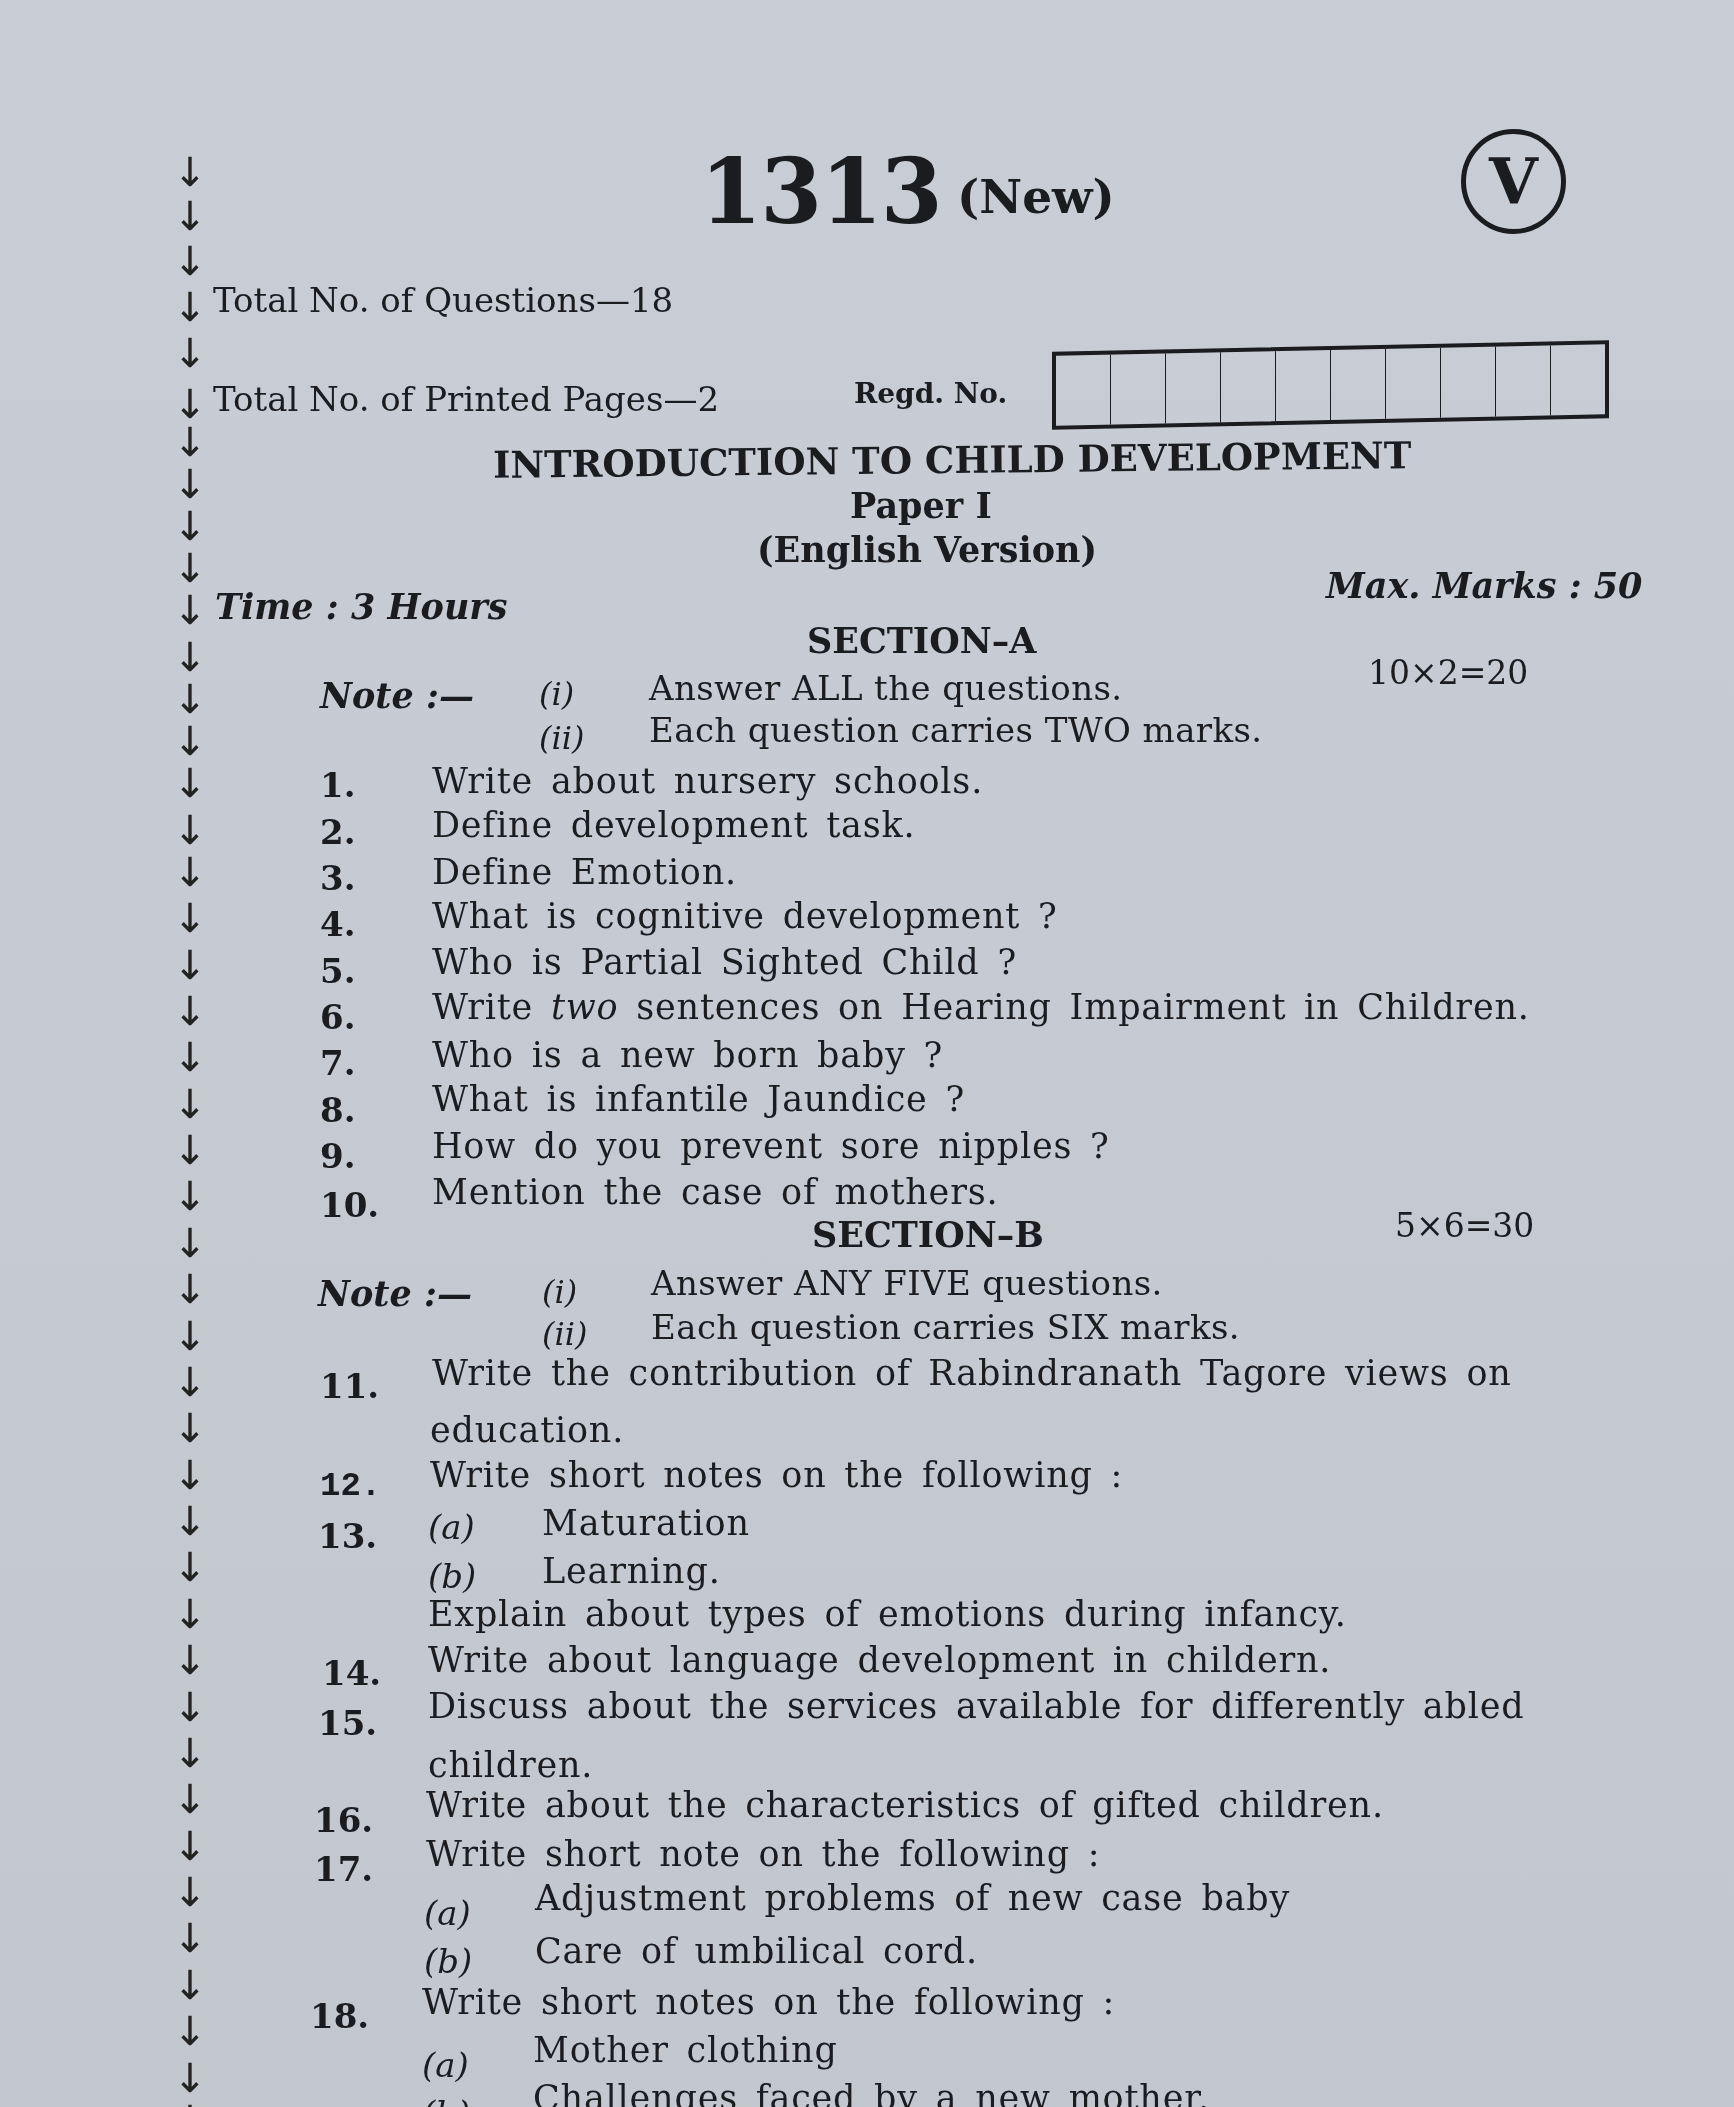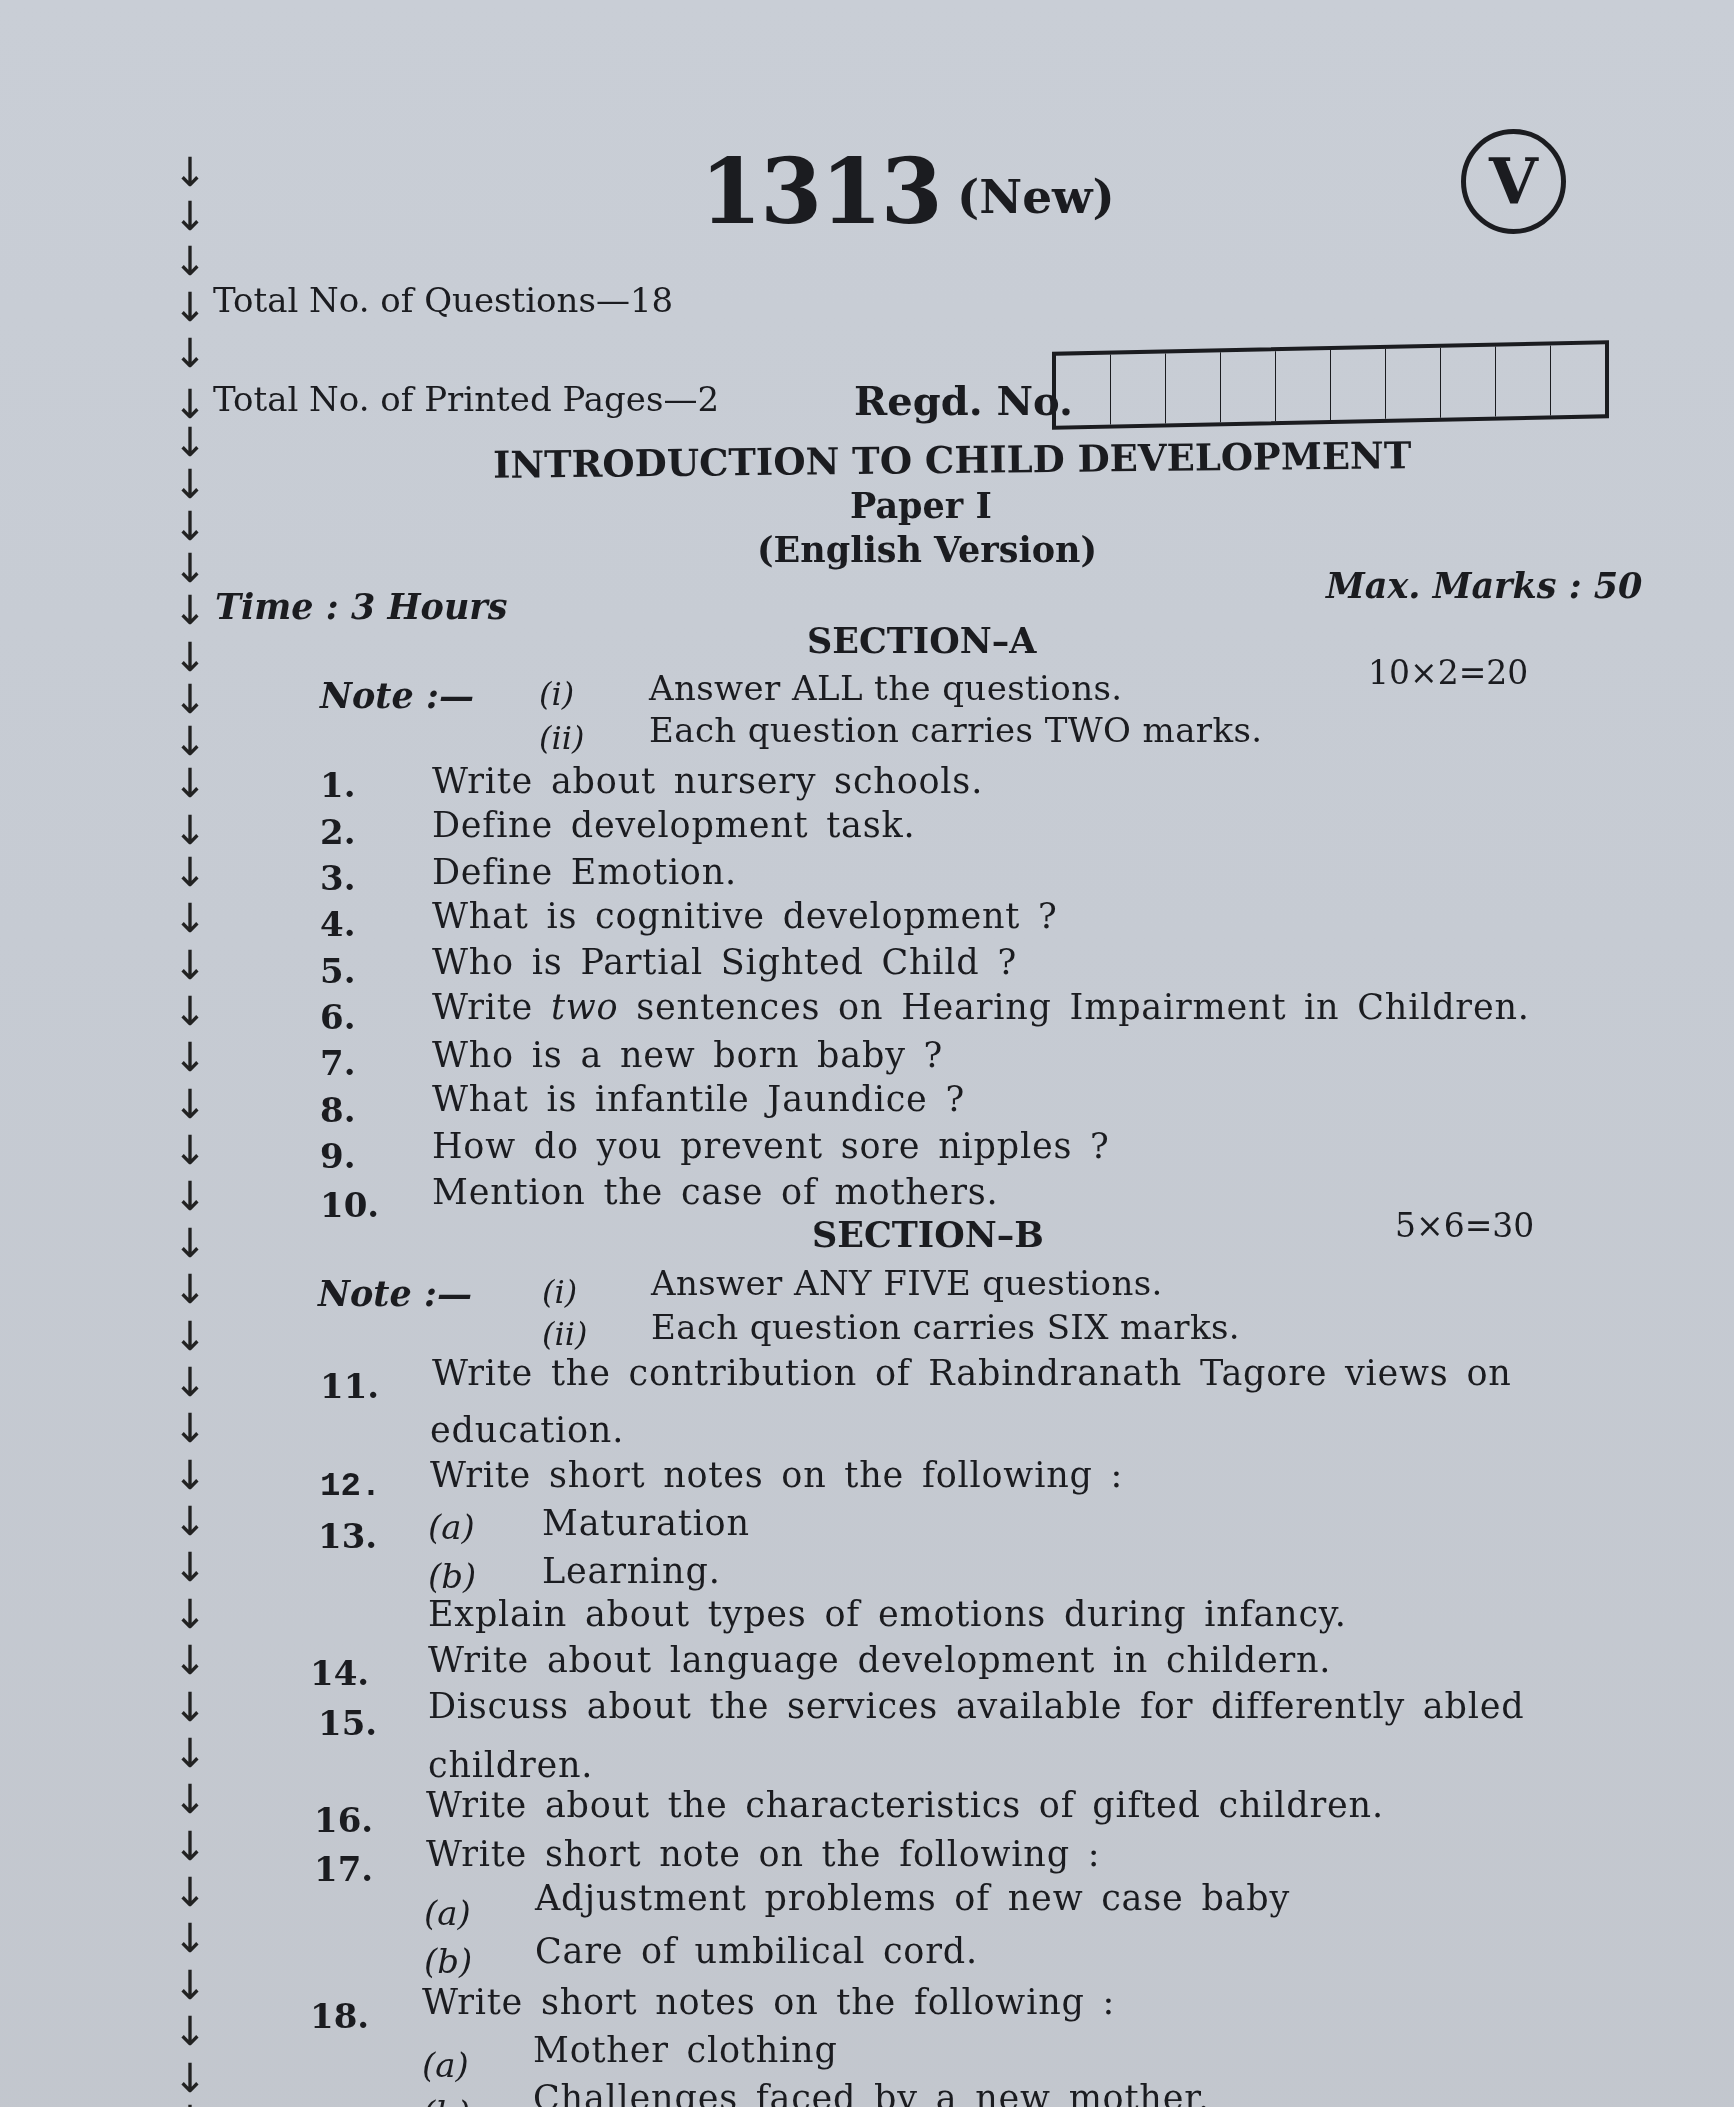--- a/index.html
+++ b/index.html
@@ -59,21 +59,21 @@
       display: flex; align-items: center; justify-content: center;
       font-size: 63px; font-weight: bold;
     }
 
     .meta-line {
       font-size: 34px;
     }
 
     .regd-label {
       left: 854px; top: 377px;
-      font-size: 40px; font-weight: bold;
+      font-size: 28px; font-weight: bold;
     }
     .regd-box {
       position: absolute;
       left: 1052px; top: 346px;
       width: 557px; height: 78px;
       border: 4.2px solid #1b1c20;
       box-sizing: border-box;
       display: flex;
       transform: skewY(-1.2deg);
     }
@@ -277,21 +277,21 @@
     <div class="abs q-num" style="left:320px; top:1467px;font-family:Liberation Mono, monospace;">12.</div>
     <div class="abs q-text" style="left:430px; top:1455px;">Write short notes on the following :</div>
     <div class="abs sub-label" style="left:428px; top:1507px;">(a)</div>
     <div class="abs q-text" style="left:542px; top:1503px;">Maturation</div>
     <div class="abs sub-label" style="left:428px; top:1556px;">(b)</div>
     <div class="abs q-text" style="left:542px; top:1551px;">Learning.</div>
 
     <div class="abs q-num" style="left:318px; top:1516px;">13.</div>
     <div class="abs q-text" style="left:428px; top:1594px;">Explain about types of emotions during infancy.</div>
 
-    <div class="abs q-num" style="left:310px; top:1653px;text-align:center;">14.</div>
+    <div class="abs q-num" style="left:322px; top:1653px;text-align:center;">14.</div>
     <div class="abs q-text" style="left:428px; top:1640px;">Write about language development in childern.</div>
 
     <div class="abs q-num" style="left:318px; top:1703px;">15.</div>
     <div class="abs q-text" style="left:428px; top:1686px;">Discuss about the services available for differently abled</div>
     <div class="abs q-text" style="left:428px; top:1745px;">children.</div>
 
     <div class="abs q-num" style="left:314px; top:1800px;">16.</div>
     <div class="abs q-text" style="left:426px; top:1785px;">Write about the characteristics of gifted children.</div>
 
     <div class="abs q-num" style="left:314px; top:1849px;">17.</div>

